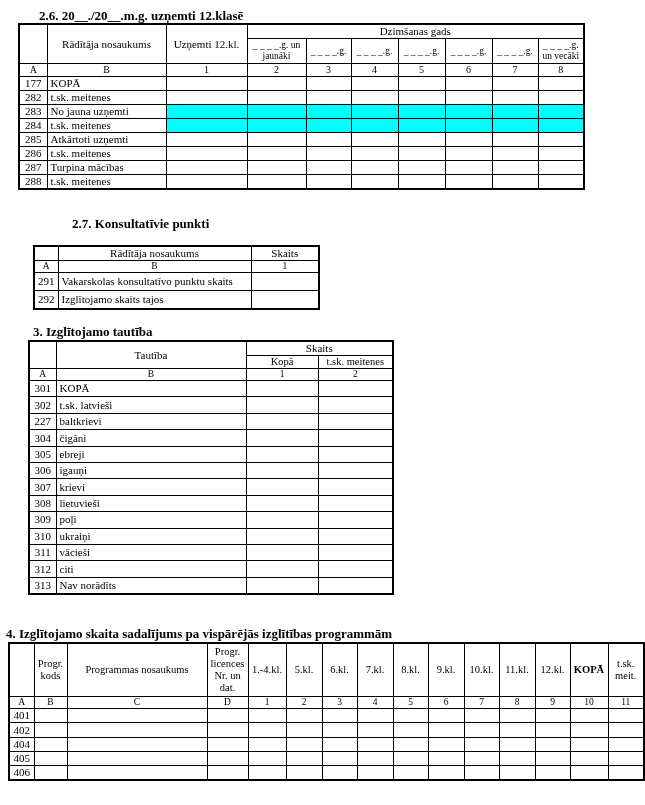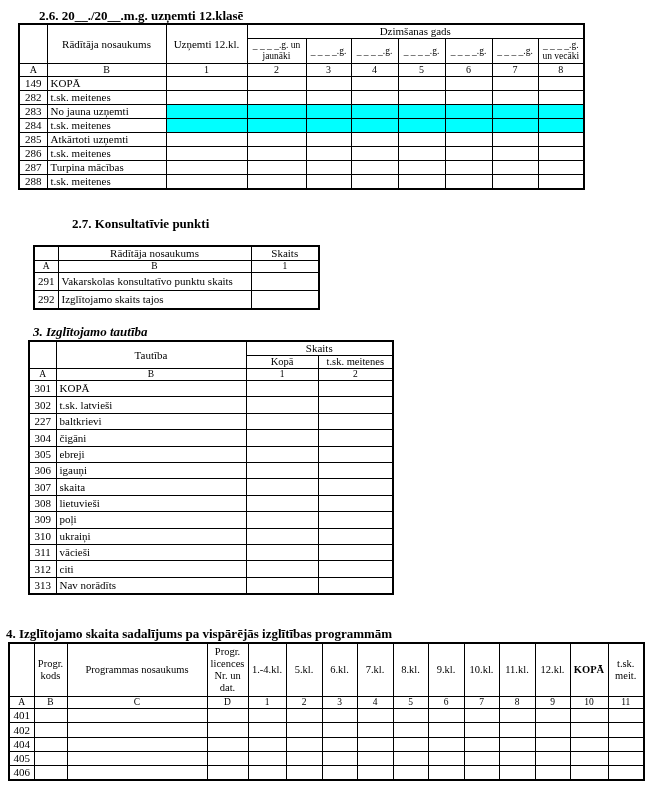--- a/index.html
+++ b/index.html
@@ -35,21 +35,21 @@
   #table3 tr.sub td{height:11px;}
   #table3 tr.letters td{height:8px;font-size:9.5px;}
   #table3 tbody td{height:15.4px;}
   
   #table4{left:8px;top:642px;width:635px;}
   #table4 tr.gr td{height:52px;font-size:10.5px;}
   #table4 tr.letters td{height:9px;font-size:9.5px;}
   #table4 tbody td{height:13.3px;}
   #t26-title{left:39px;top:8px;font-family:Liberation Serif, serif;}
   #t27-title{left:40px;top:216px;margin-left:32px;}
-  #t3-title{left:33px;top:324px;font-style:italic;}
+  #t3-title{left:33px;top:324px;}
   #t4-title{left:6px;top:626px;}
 </style>
 </head>
 <body>
 
 <div class="sec-title" id="t26-title">2.6. 20__./20__.m.g. uzņemti 12.klasē</div>
 
 <table id="table1">
   <colgroup>
     <col style="width:28px">
@@ -89,21 +89,21 @@
         <td class="letter">3</td>
         <td class="letter">4</td>
         <td class="letter">5</td>
         <td class="letter">6</td>
         <td class="letter">7</td>
         <td class="letter">8</td>
       </tr>
   </thead>
   <tbody id="t1-body">
       <tr>
-        <td class="code">149</td>
+        <td class="code">177</td>
         <td class="label">KOPĀ</td>
         <td class="cell"></td>
         <td class="cell"></td>
         <td class="cell"></td>
         <td class="cell"></td>
         <td class="cell"></td>
         <td class="cell"></td>
         <td class="cell"></td>
         <td class="cell"></td>
       </tr>
@@ -286,21 +286,21 @@
         <td class="cell"></td>
       </tr>
       <tr>
         <td class="code">306</td>
         <td class="label ind2">igauņi</td>
         <td class="cell"></td>
         <td class="cell"></td>
       </tr>
       <tr>
         <td class="code">307</td>
-        <td class="label ind2">skaita</td>
+        <td class="label ind2">krievi</td>
         <td class="cell"></td>
         <td class="cell"></td>
       </tr>
       <tr>
         <td class="code">308</td>
         <td class="label ind2">lietuvieši</td>
         <td class="cell"></td>
         <td class="cell"></td>
       </tr>
       <tr>

